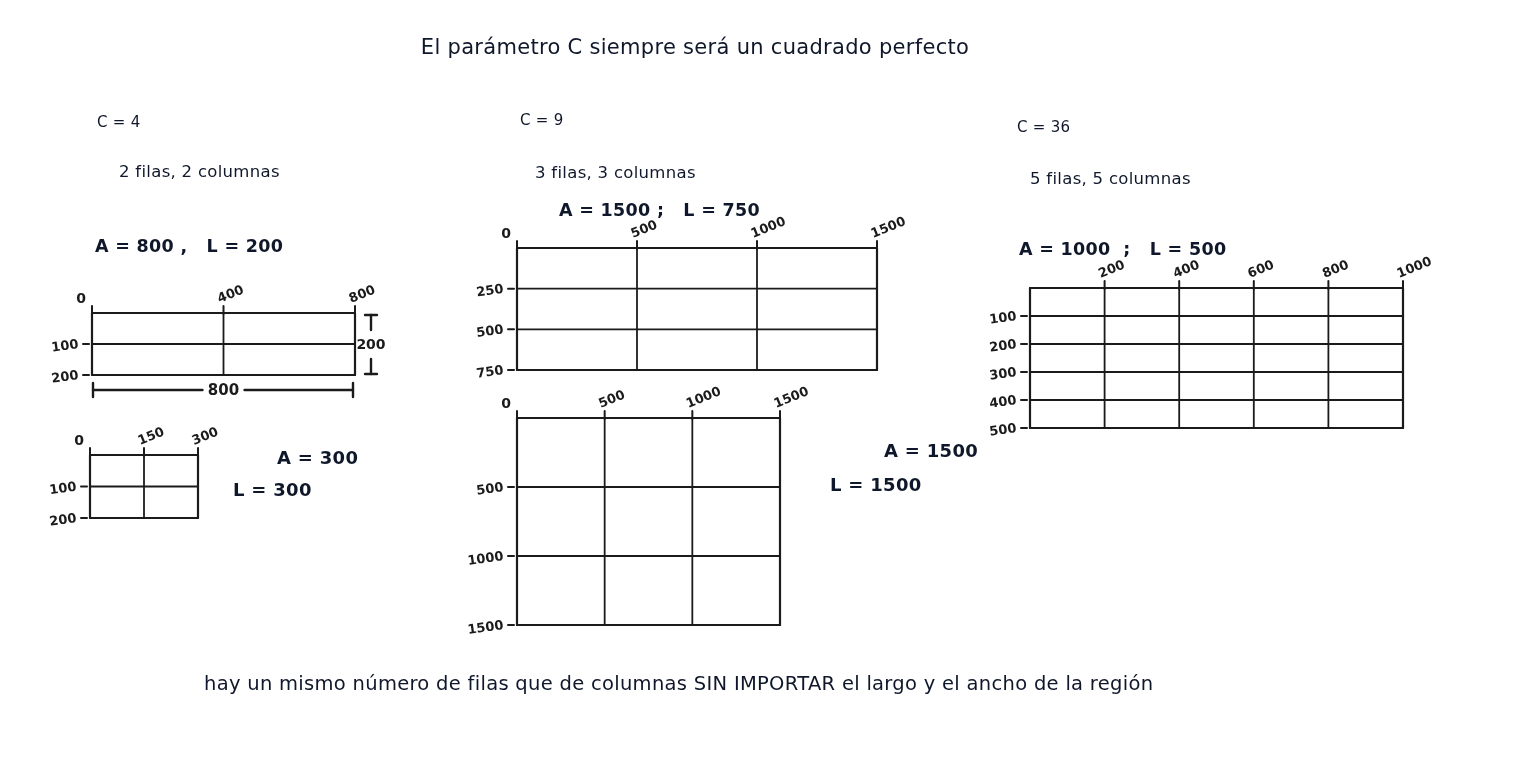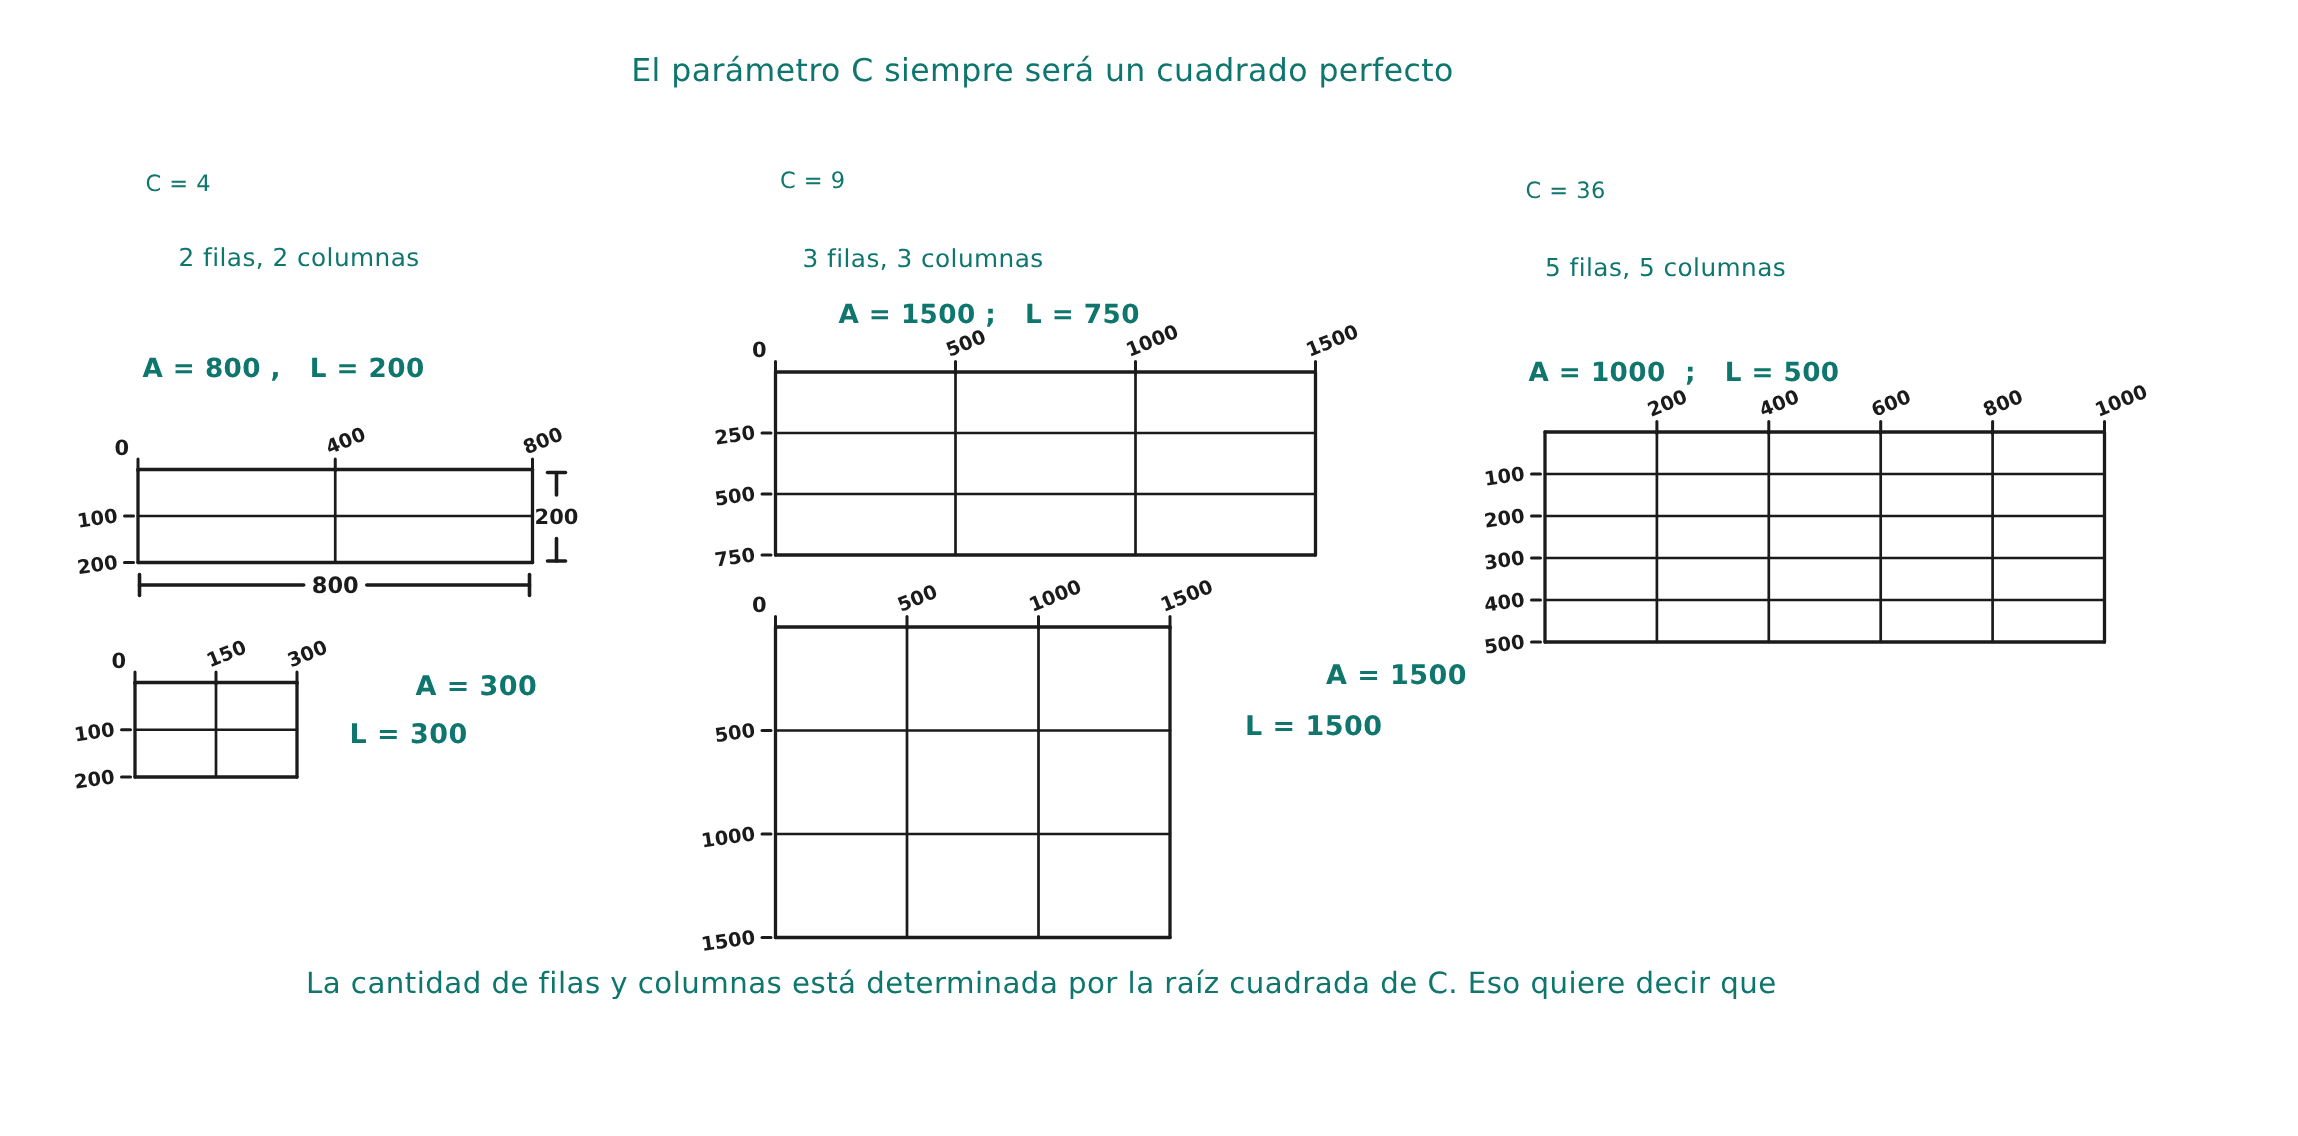--- a/index.html
+++ b/index.html
@@ -7,21 +7,21 @@
     position:relative;
     width:1532px;height:757px;
     background:#ffffff;
     overflow:hidden;
     font-family:"DejaVu Sans",sans-serif;
     color:#1b1b1b;
   }
   .hand{
     position:absolute;
     white-space:pre;
-    color:#0f766e;
+    color:#0f172a;
     letter-spacing:0.3px;
     line-height:1.1;
   }
   .title{font-size:21px;text-align:center;}
   .param{font-size:15px;}
   .dims{font-size:16.5px;}
   .gridlabel{font-size:17.5px;font-weight:bold;}
   .sidelabel{font-size:18px;font-weight:bold;}
   .footer{font-size:19.5px;}
   .grid-host{position:absolute;}
@@ -176,15 +176,15 @@
         <line x1="43" y1="108" x2="49" y2="108" stroke="#1b1b1b" stroke-width="2" stroke-linecap="round"></line>
         <text x="39" y="112" text-anchor="end" font-size="13" fill="#1b1b1b" transform="rotate(-8 39 112)">200</text>
         <line x1="43" y1="136" x2="49" y2="136" stroke="#1b1b1b" stroke-width="2" stroke-linecap="round"></line>
         <text x="39" y="140" text-anchor="end" font-size="13" fill="#1b1b1b" transform="rotate(-8 39 140)">300</text>
         <line x1="43" y1="164" x2="49" y2="164" stroke="#1b1b1b" stroke-width="2" stroke-linecap="round"></line>
         <text x="39" y="168" text-anchor="end" font-size="13" fill="#1b1b1b" transform="rotate(-8 39 168)">400</text>
         <line x1="43" y1="192" x2="49" y2="192" stroke="#1b1b1b" stroke-width="2" stroke-linecap="round"></line>
         <text x="39" y="196" text-anchor="end" font-size="13" fill="#1b1b1b" transform="rotate(-8 39 196)">500</text>
       </svg></div>
 
-  <div class="hand footer" style="left:204px;top:645px;">La cantidad de filas y columnas está determinada por la raíz cuadrada de C. Eso quiere decir que</div>
+  <div class="hand footer" style="left:204px;top:673px;">hay un mismo número de filas que de columnas SIN IMPORTAR el largo y el ancho de la región</div>
 
 </div>
 
 </body></html>

